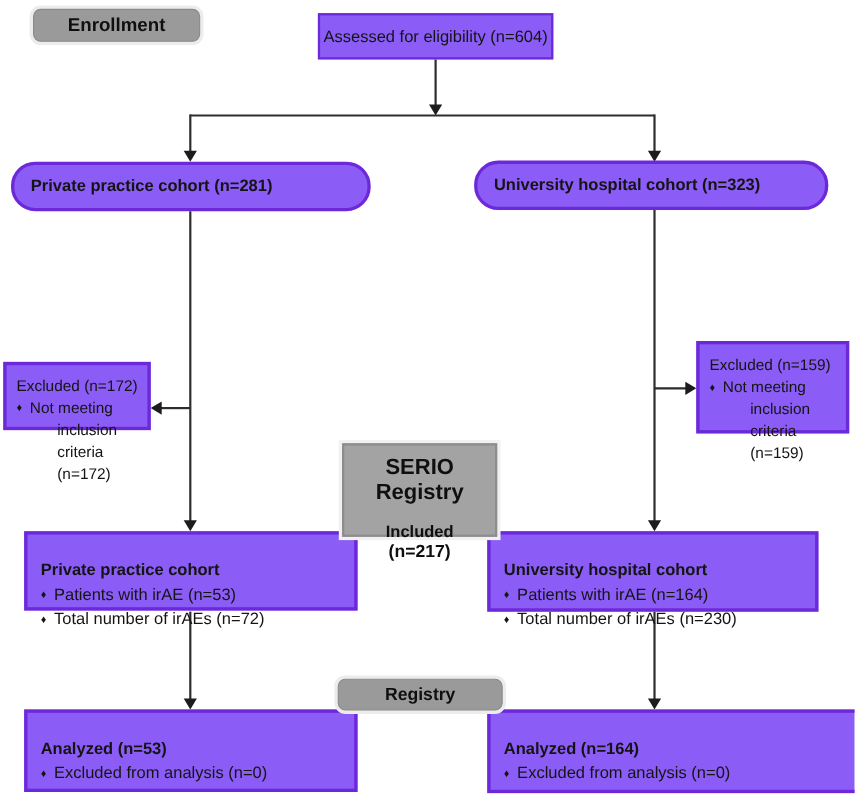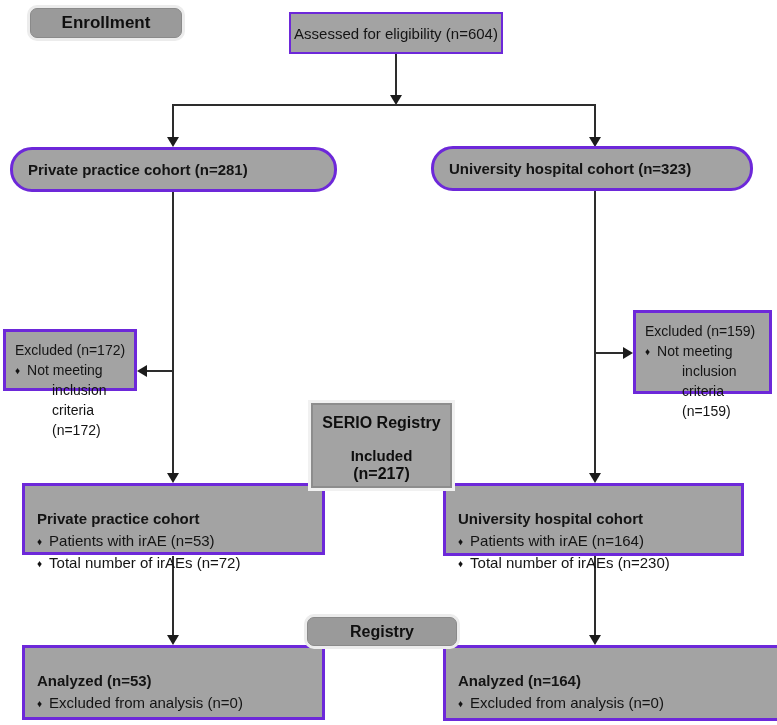--- a/index.html
+++ b/index.html
@@ -2,37 +2,37 @@
 <html><head>
 <meta charset="utf-8">
 <style>
   html,body{margin:0;padding:0;background:#fff;}
   .canvas{
     position:relative;width:777px;height:725px;background:#ffffff;
     font-family:"Liberation Sans","DejaVu Sans",sans-serif;color:#141414;overflow:hidden;
   }
   .connectors{position:absolute;left:0;top:0;z-index:1;}
   .fbox{
-    position:absolute;background:#a3a3a3;border:3px solid #6d28d9;
+    position:absolute;background:#8b5cf6;border:3px solid #6d28d9;
     box-sizing:border-box;z-index:2;
   }
   .badge{
     position:absolute;z-index:3;background:#9a9a9a;border:1px solid #8a8a8a;
     border-radius:7px;box-shadow:0 0 0 3px #ececec;
     display:flex;align-items:center;justify-content:center;
     font-weight:700;color:#0f0f0f;box-sizing:border-box;
   }
   .badge-enrollment{left:30px;top:8px;width:152px;height:30px;font-size:17px;}
   .badge-analysis{left:307px;top:617px;width:150px;height:29px;font-size:16px;}
   .serio{
     position:absolute;left:311px;top:403px;width:141px;height:85px;z-index:3;
     background:#a3a3a3;border:2px solid #8d8d8d;box-shadow:0 0 0 3px #f1f1f1;
     text-align:center;font-weight:700;color:#0f0f0f;box-sizing:border-box;
   }
-  .serio-t1{font-size:16px;margin-top:9px;}
+  .serio-t1{font-size:20px;margin-top:9px;}
   .serio-t2{font-size:15px;margin-top:15px;}
   .serio-t3{font-size:16px;margin-top:1px;}
   .box-assessed{
     left:289px;top:12px;width:214px;height:42px;border-width:2px;
     display:flex;align-items:center;justify-content:center;font-size:15px;
   }
   .box-cohort{display:flex;align-items:center;padding-left:15px;font-weight:700;font-size:15px;border-radius:22px;}
   .box-cohort-left{left:10px;top:147px;width:327px;height:45px;}
   .box-cohort-right{left:431px;top:146px;width:322px;height:45px;}
   .box-excluded{font-size:14px;line-height:1.42;padding:9px 4px 4px 9px;}

